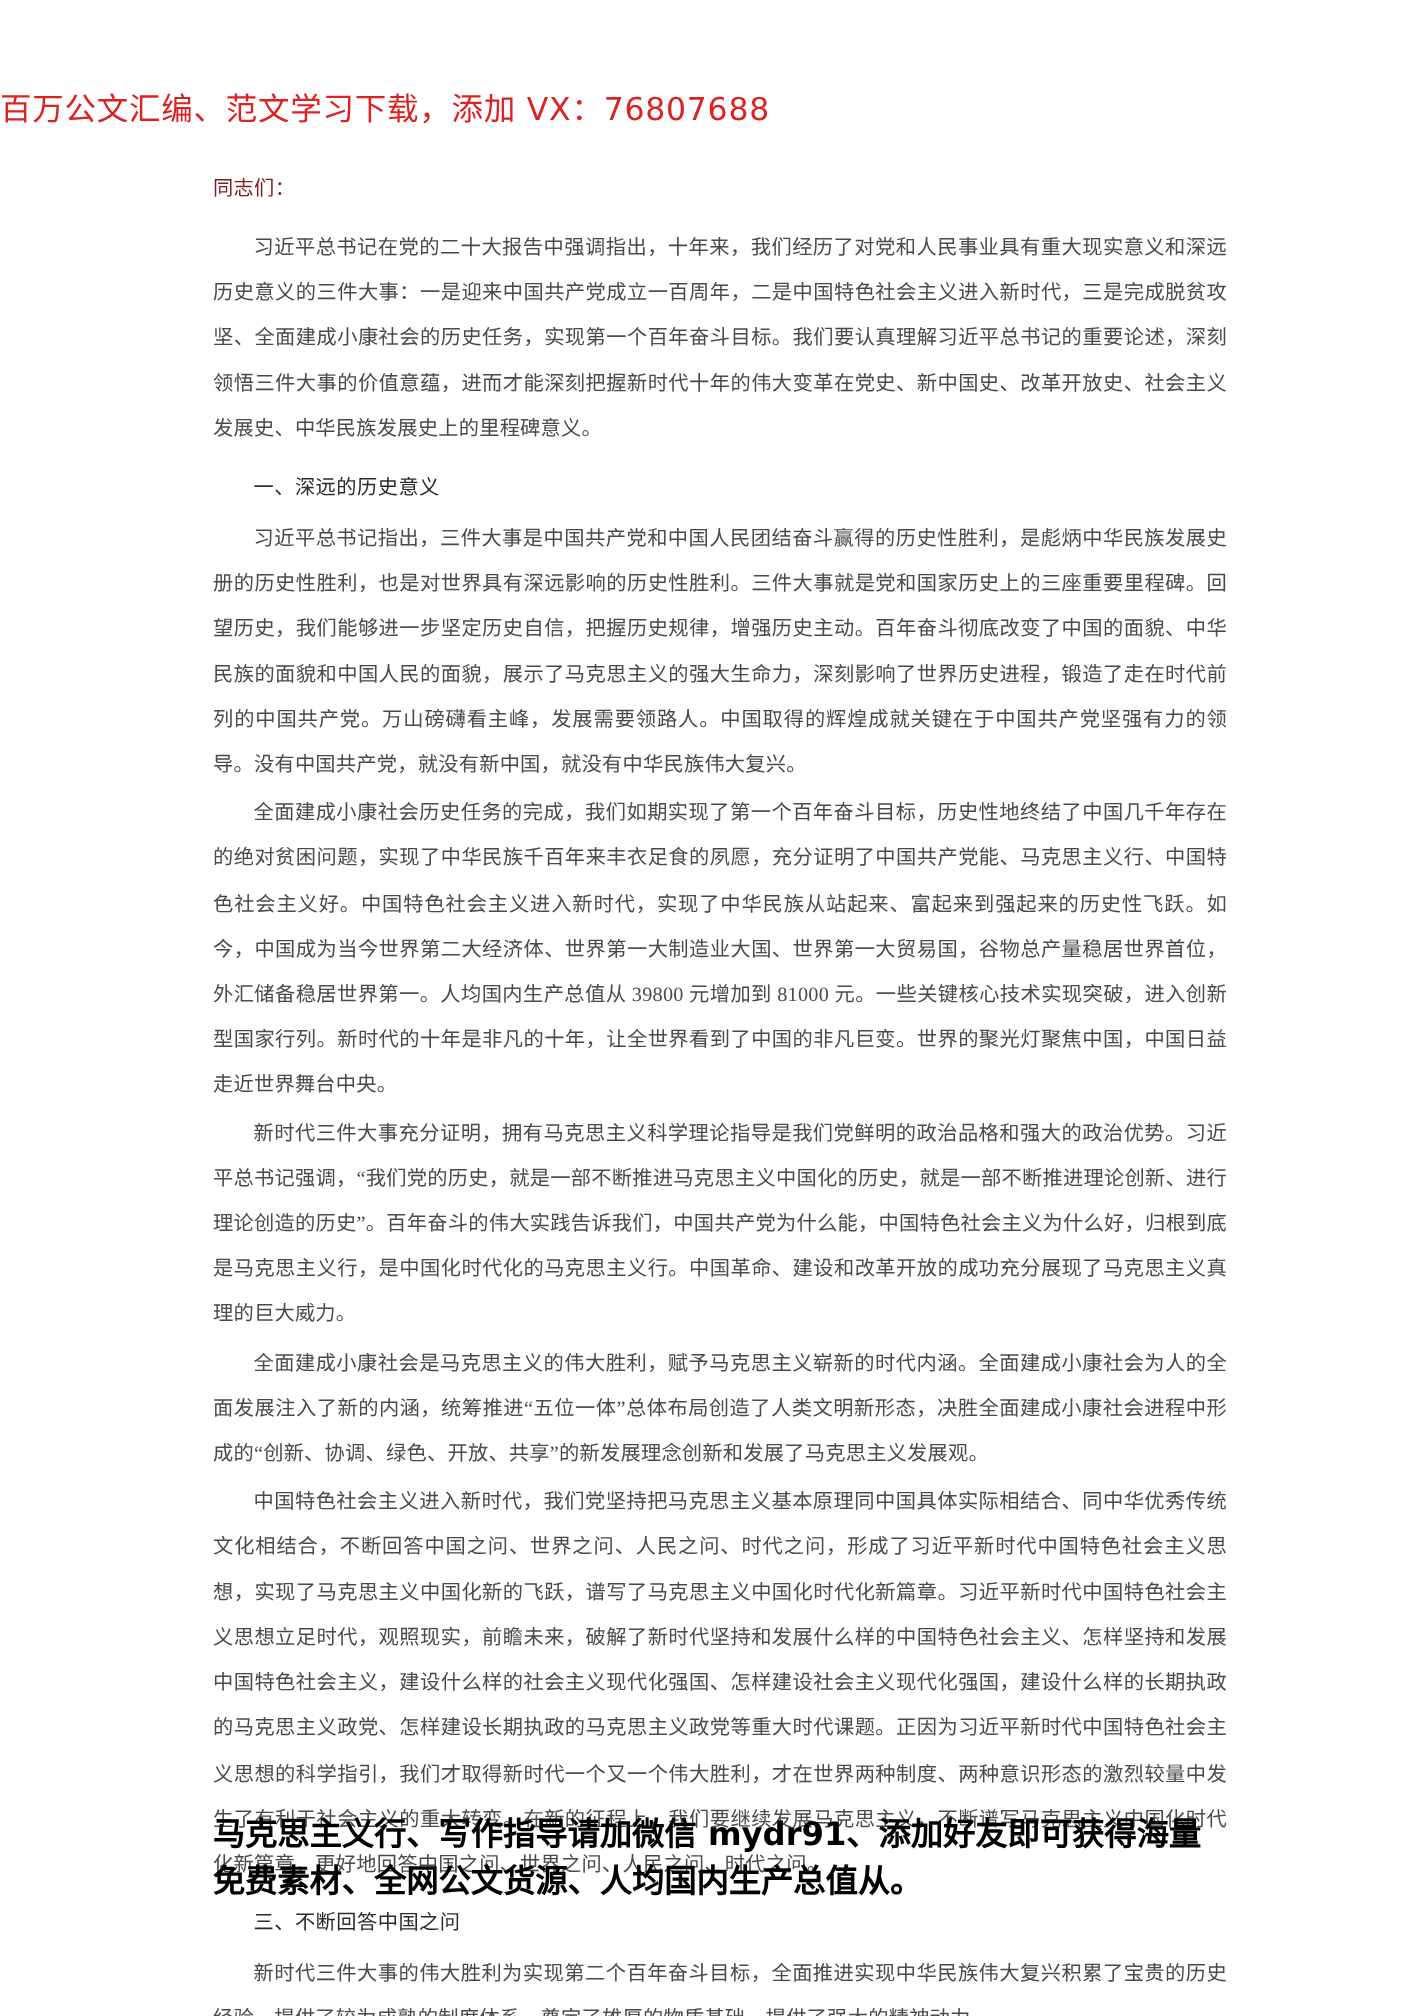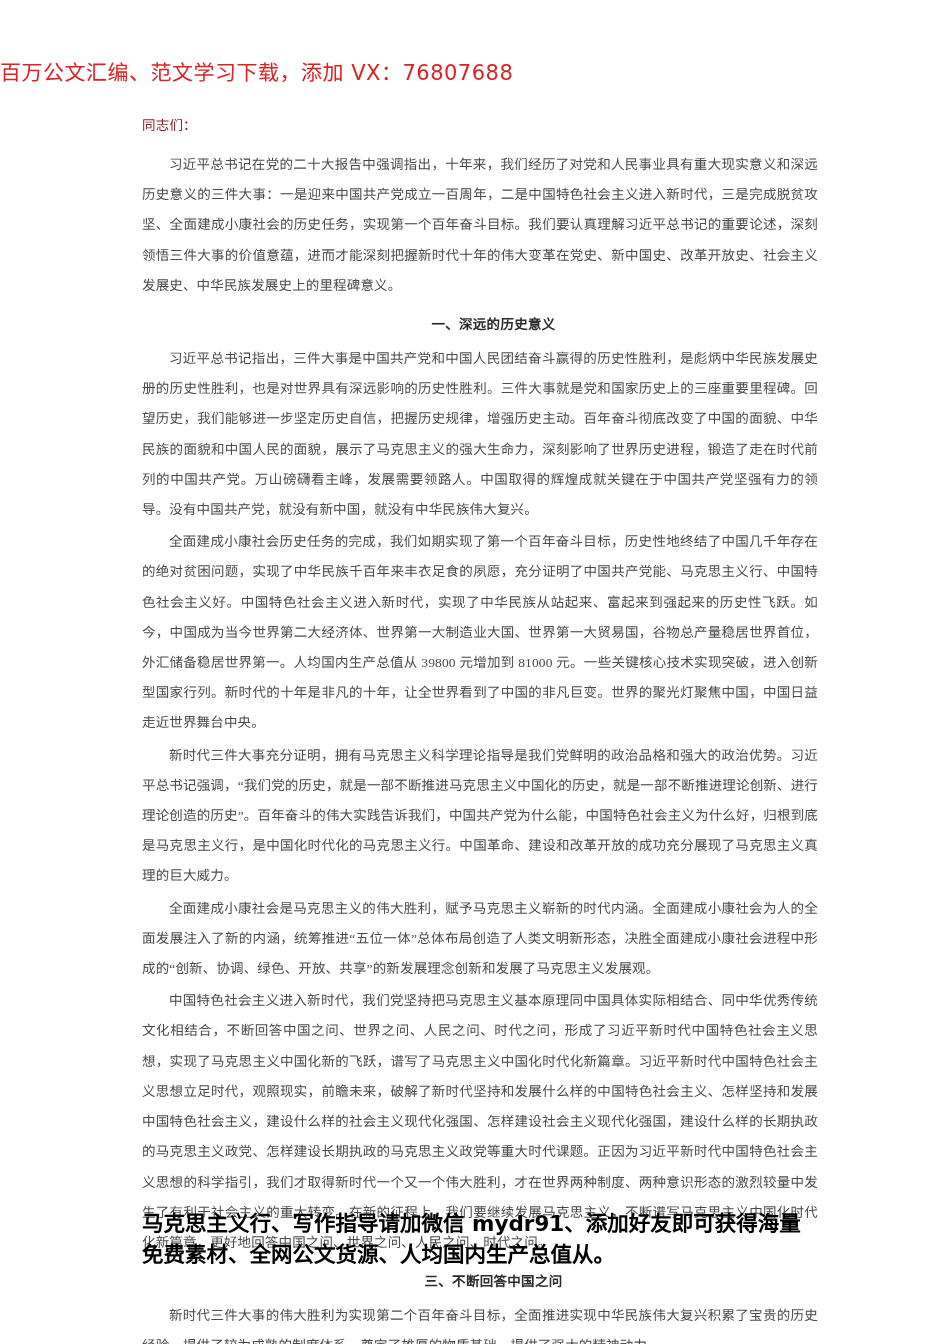--- a/index.html
+++ b/index.html
@@ -51,27 +51,26 @@
   .salutation {
     font-size: 13.5px;
     line-height: 28px;
     color: #7f1d1d;
     margin: 0 0 10px 0;
     letter-spacing: 0.2px;
   }
 
   .section-heading {
     font-size: 13.5px;
-    font-weight: bold;
+    font-weight: normal;
     line-height: 30px;
     color: #2b2b2b;
     margin: 9px 0 4px 0;
     text-indent: 27px;
     letter-spacing: 0.3px;
-    text-align: center;
   }
 
   .para {
     font-size: 13.5px;
     line-height: 30.2px;
     color: #4a4a4a;
     margin: 0 0 2px 0;
     text-indent: 27px;
     text-align: justify;
     text-justify: inter-ideograph;

